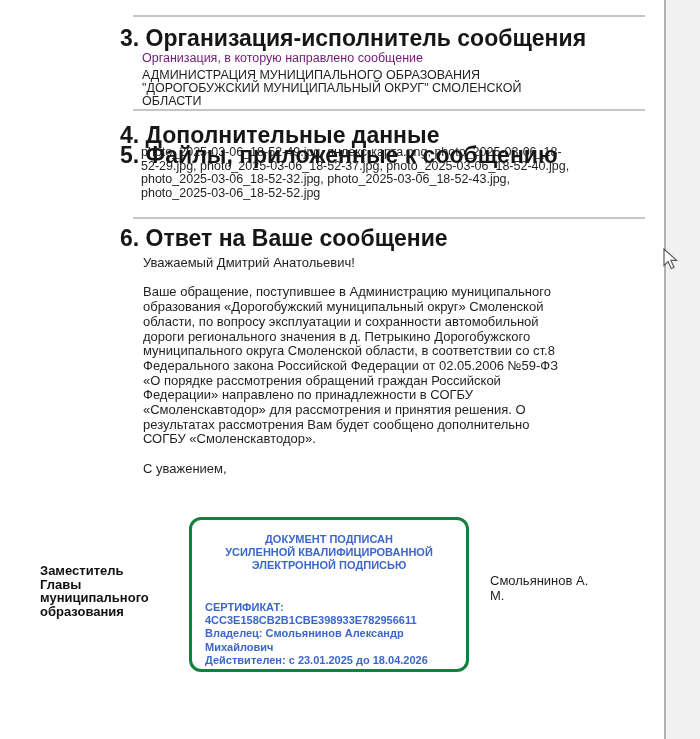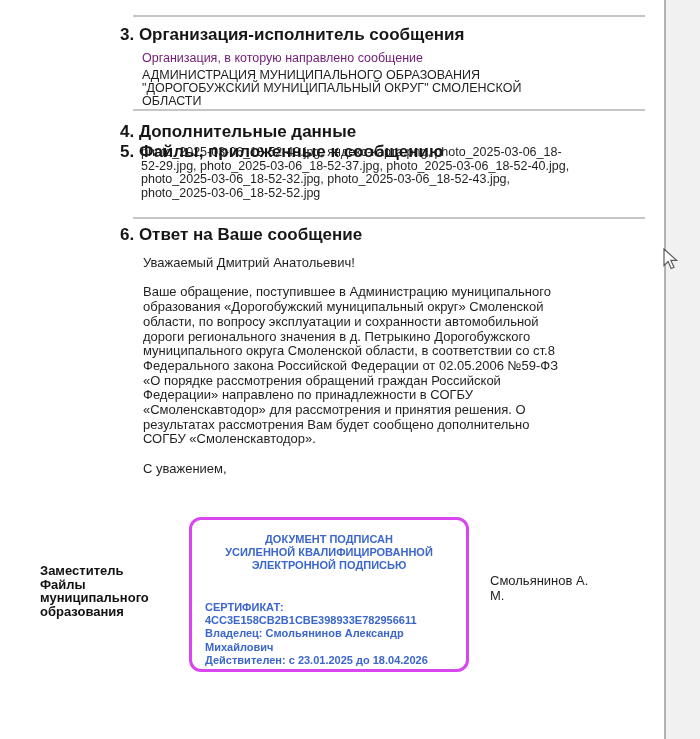--- a/index.html
+++ b/index.html
@@ -23,21 +23,21 @@
   .divider {
     position: absolute;
     left: 133px;
     width: 512px;
     height: 2px;
     background: #c5c5c5;
   }
   .heading {
     position: absolute;
     left: 120px;
-    font-size: 17px;
+    font-size: 23px;
     font-weight: bold;
     color: #161616;
     white-space: nowrap;
   }
   .field-label {
     position: absolute;
     left: 142px;
     font-size: 12.5px;
     color: #701a75;
     white-space: nowrap;
@@ -86,21 +86,21 @@
     line-height: 15px;
     color: #1f1f1f;
     white-space: pre-line;
   }
   .sig-box {
     position: absolute;
     left: 189px;
     top: 517px;
     width: 280px;
     height: 155px;
-    border: 3px solid #d946ef;
+    border: 3px solid #15803d;
     border-radius: 12px;
     background: #ffffff;
   }
   .sig-box-title {
     margin-top: 13px;
     text-align: center;
     font-size: 11px;
     font-weight: bold;
     line-height: 13.2px;
     color: #3b66cc;
@@ -159,21 +159,21 @@
 Федерального закона Российской Федерации от 02.05.2006 №59-ФЗ
 «О порядке рассмотрения обращений граждан Российской
 Федерации» направлено по принадлежности в СОГБУ
 «Смоленскавтодор» для рассмотрения и принятия решения. О
 результатах рассмотрения Вам будет сообщено дополнительно
 СОГБУ «Смоленскавтодор».
 
 С уважением,</div>
 
   <div class="sig-position">Заместитель
-Файлы
+Главы
 муниципального
 образования</div>
 
   <div class="sig-box">
     <div class="sig-box-title">ДОКУМЕНТ ПОДПИСАН
 УСИЛЕННОЙ КВАЛИФИЦИРОВАННОЙ
 ЭЛЕКТРОННОЙ ПОДПИСЬЮ</div>
     <div class="sig-box-cert">СЕРТИФИКАТ:
 4CC3E158CB2B1CBE398933E782956611
 Владелец: Смольянинов Александр

